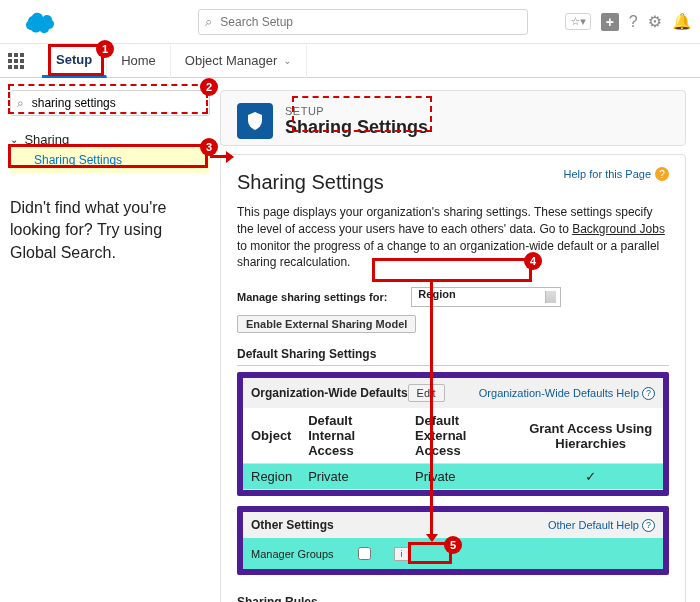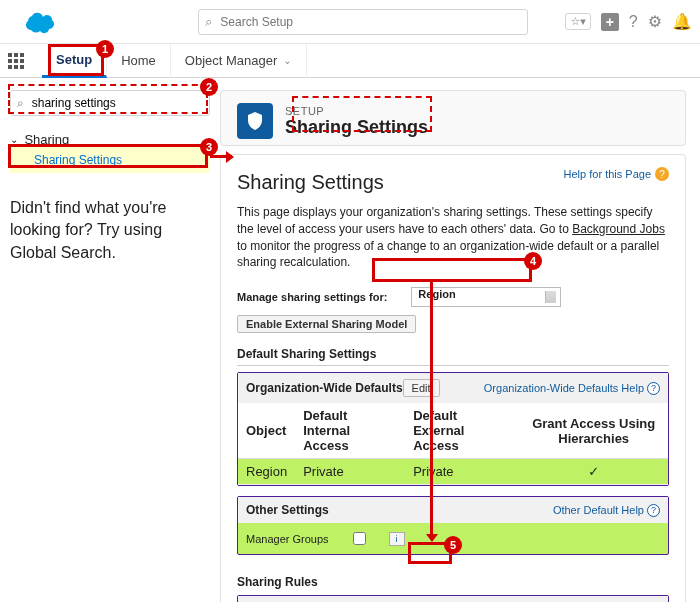--- a/index.html
+++ b/index.html
@@ -50,21 +50,21 @@
   .main h2 { font-size:20px; margin:4px 0 10px 0; font-weight:normal; }
   .helplink { float:right; font-size:11px; color:#0f5b9e; display:flex; align-items:center; gap:4px; }
   .helplink .q { width:14px; height:14px; border-radius:50%; background:#f5a623; color:#fff; font-size:10px; display:flex; align-items:center; justify-content:center; }
   .desc { font-size:12px; color:#222; line-height:1.4; }
   .desc a { color:#222; text-decoration:underline; }
   .row-mgr { margin-top:16px; font-size:11px; font-weight:bold; display:flex; align-items:center; gap:24px; }
   .sel { background:#fff; border:1px solid #bbb; height:20px; width:150px; padding:0 18px 0 6px; font-size:11px; position:relative; }
   .sel::after { content:""; position:absolute; right:4px; top:3px; width:10px; height:12px; background:linear-gradient(#ddd,#ccc); border-left:1px solid #bbb; }
   .btn { background:#f4f4f4; border:1px solid #bbb; border-radius:2px; padding:2px 8px; font-size:11px; cursor:pointer; font-weight:bold; color:#333; }
   .sect-lbl { font-weight:bold; font-size:12px; margin-top:14px; border-bottom:1px solid #ccc; padding-bottom:4px; }
-  .subpanel { border:1px solid #4c1d95; border-radius:2px; margin-top:6px; background:#bef264; }
+  .subpanel { border:6px solid #4c1d95; border-radius:2px; margin-top:6px; background:#5eead4; }
   .sp-hdr { background:#f1f1f1; padding:6px 8px; display:flex; align-items:center; font-size:12px; font-weight:bold; }
   .sp-hdr .hl { color:#0f5b9e; font-weight:normal; font-size:11px; display:flex; align-items:center; gap:3px; margin-left:auto;text-align:right; }
   .sp-hdr .hl .q { width:13px; height:13px; border:1px solid #0f5b9e; color:#0f5b9e; border-radius:50%; font-size:9px; display:flex; align-items:center; justify-content:center; background:#fff; }
   .tbl { width:100%; border-collapse:collapse; font-size:13px; }
   .tbl th { text-align:left; border-bottom:1px solid #ddd; padding:5px 8px; font-weight:bold; background:#fff; }
   .tbl td { padding:5px 8px; border-bottom:1px solid #eee; }
   .sp-body { padding:6px 8px; font-size:11px; display:flex; align-items:center; gap:20px; }
   .info-b { border:1px solid #aaa; width:16px; height:14px; font-size:9px; color:#0f5b9e; display:flex; align-items:center; justify-content:center; background:#f4f4f4; }
   .sect-lbl2 { font-weight:bold; font-size:12px; margin-top:20px; }
   .center-btns { display:flex; gap:6px; margin:0 auto; }

